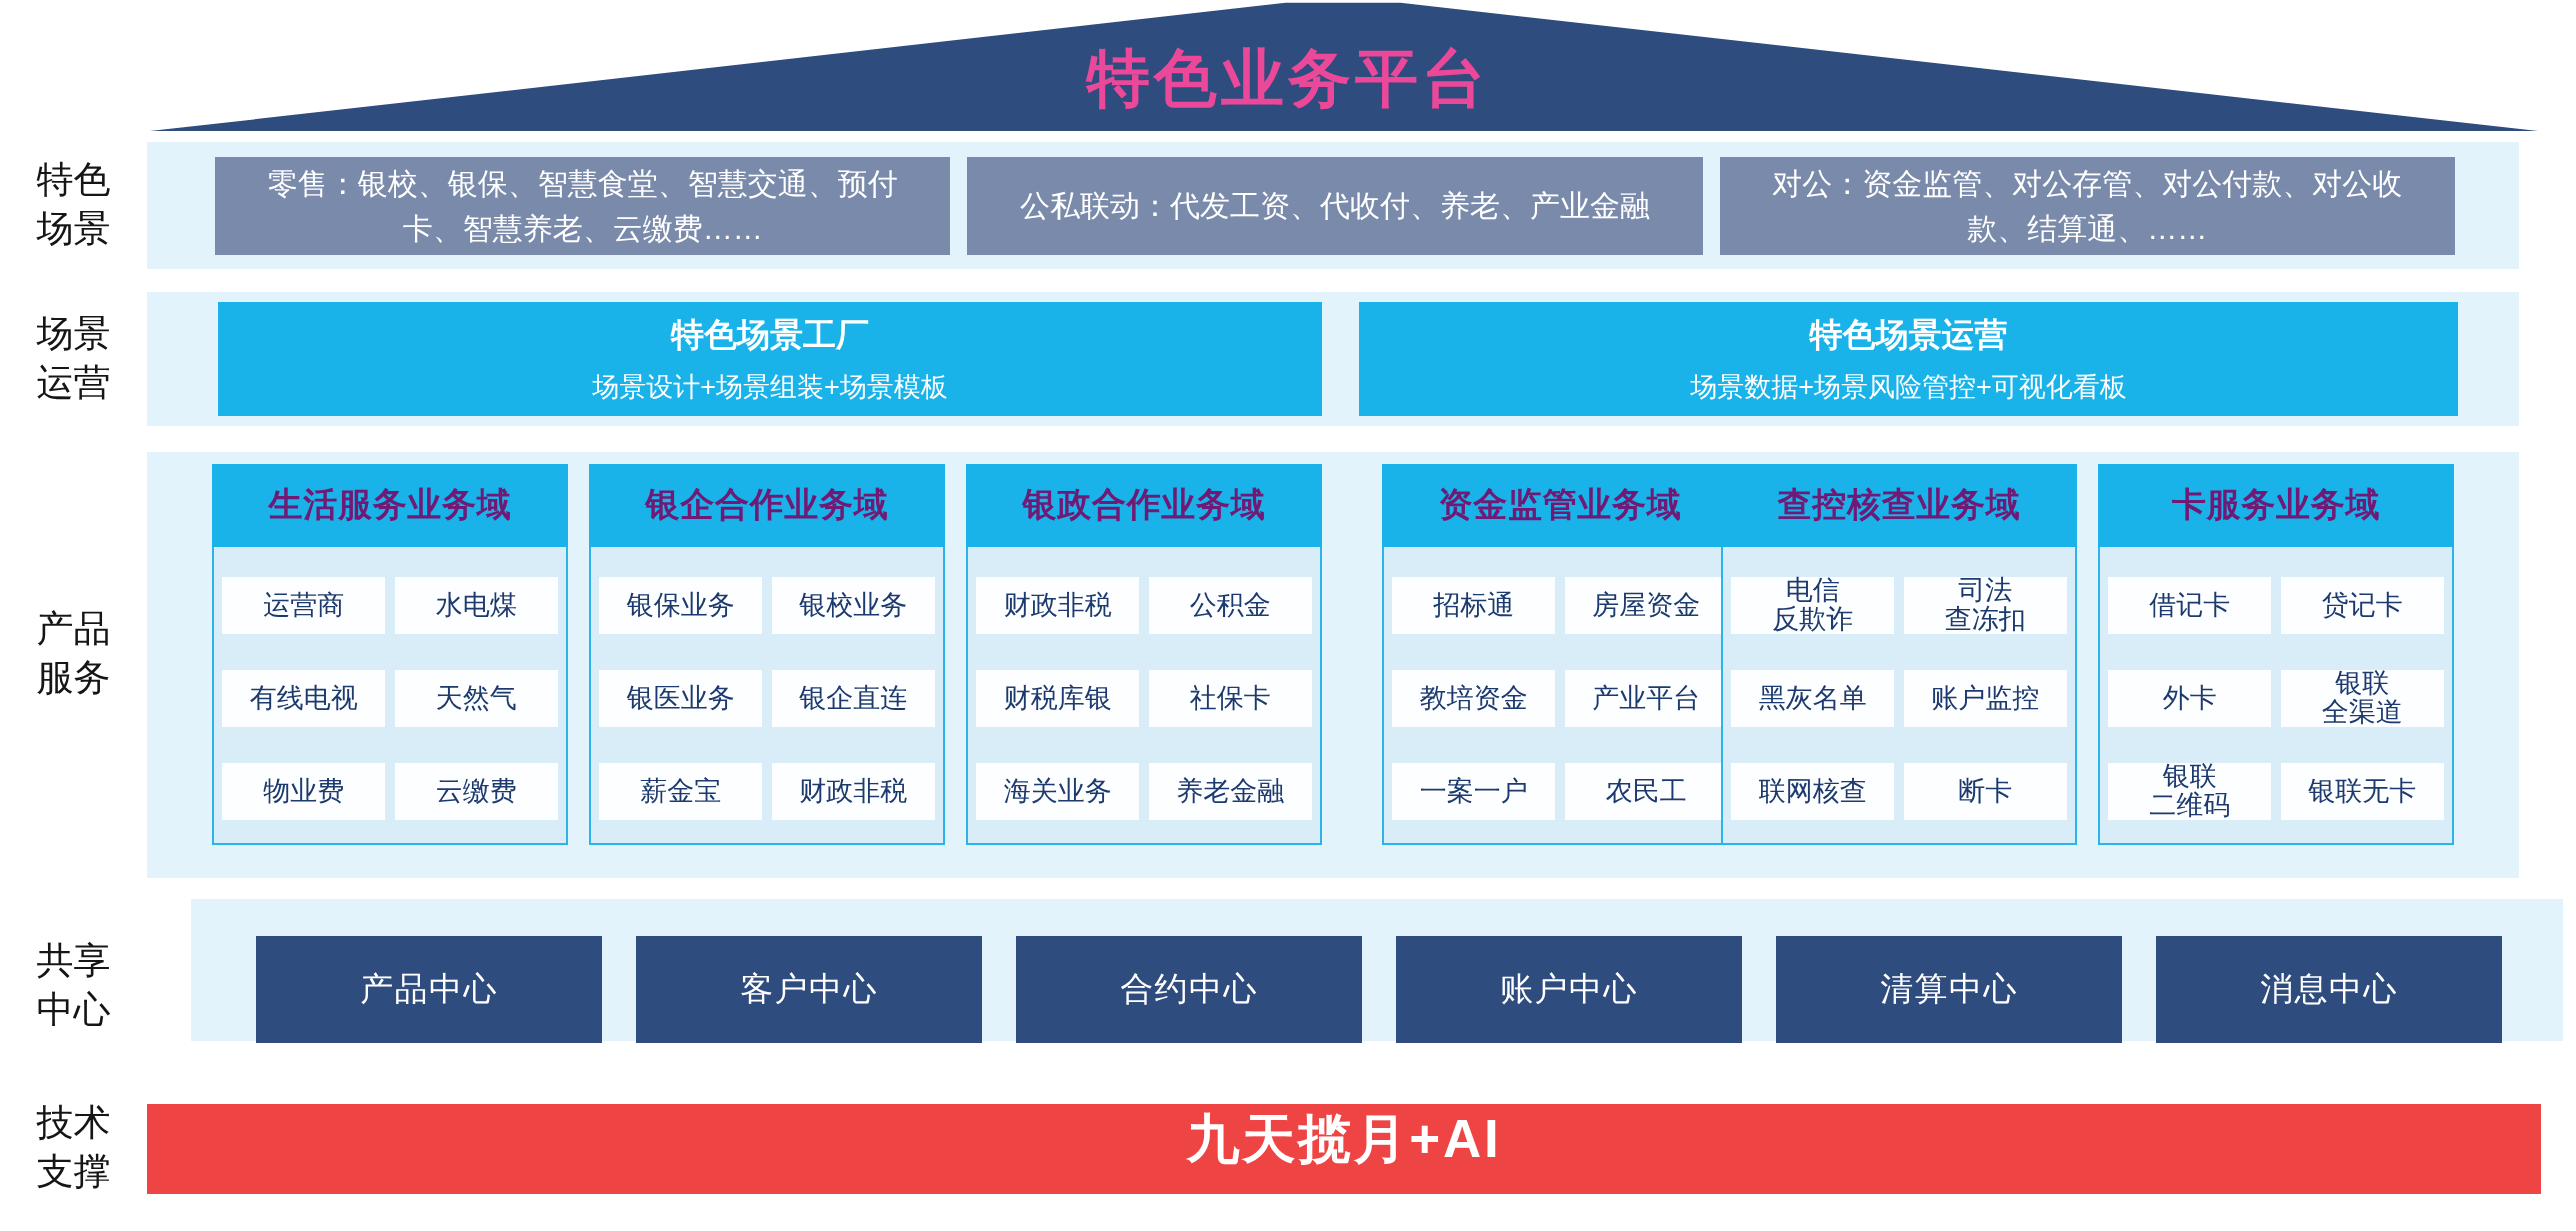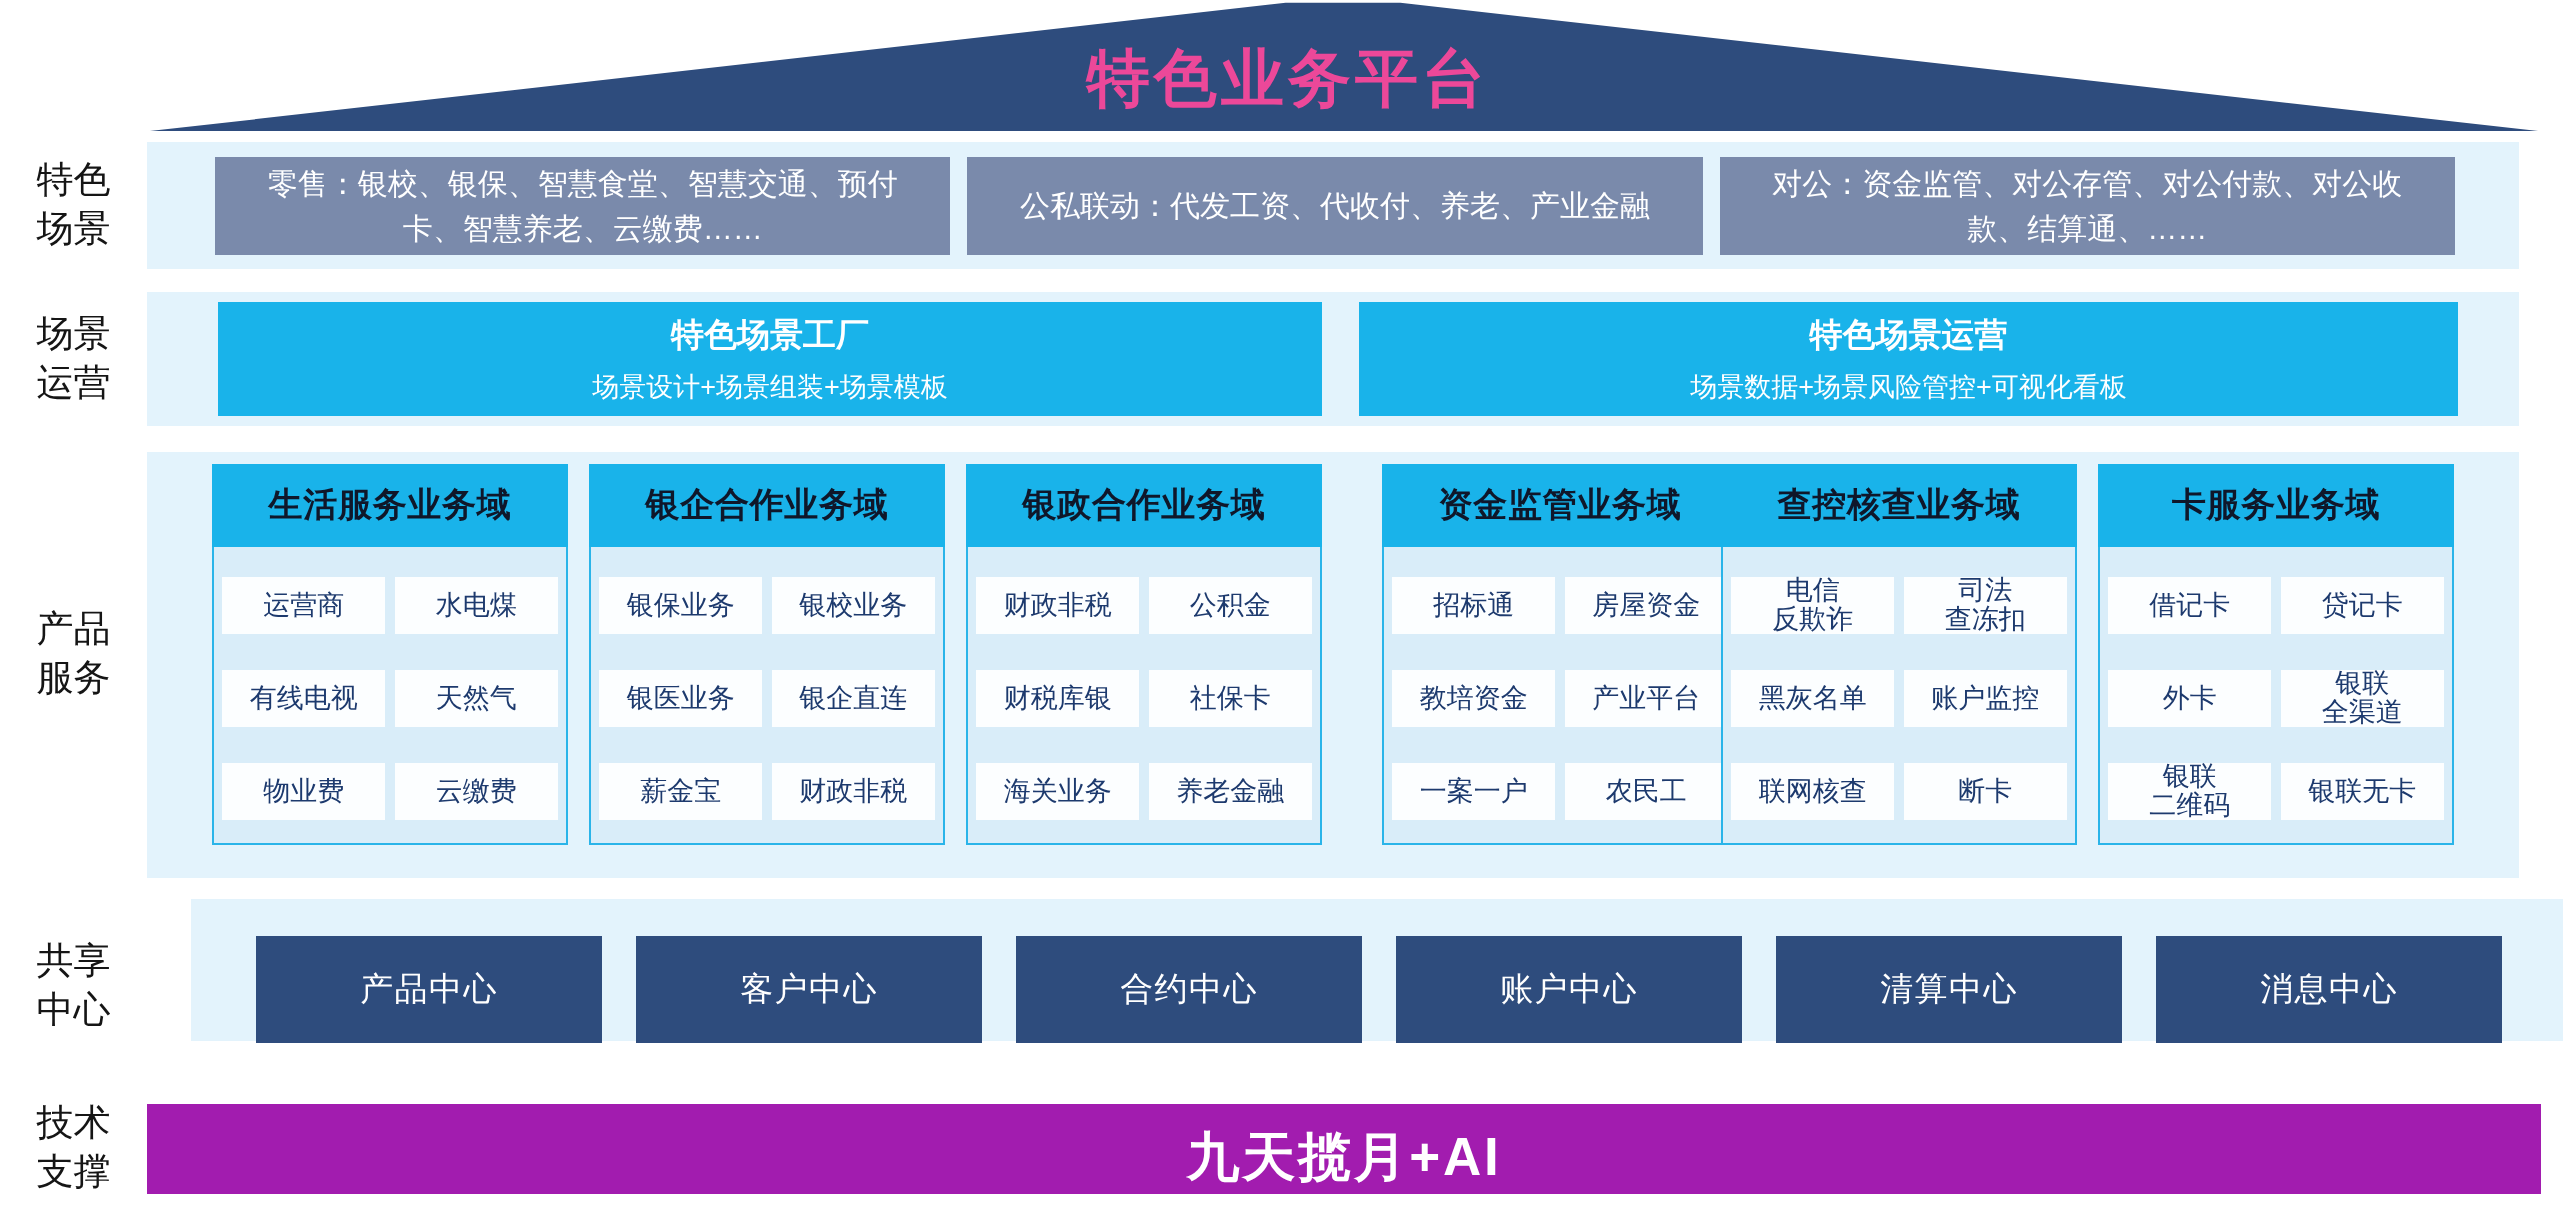--- a/index.html
+++ b/index.html
@@ -37,21 +37,21 @@
     text-align:center;box-sizing:border-box;
   }
   .op-box-1{left:71px;width:1104px;}
   .op-box-2{left:1212px;width:1099px;}
   .op-title{font-size:33px;font-weight:bold;line-height:1;margin-bottom:23px;}
   .op-subtitle{font-size:27px;line-height:1;}
   
   .product-row{top:452px;height:426px;}
   .domain-col{position:absolute;top:11.6px;width:356px;height:381px;box-sizing:border-box;}
   .domain-header{
-    height:83px;background:#19b3ea;color:#0f172a;font-size:34px;font-weight:bold;
+    height:83px;background:#19b3ea;color:#701a75;font-size:34px;font-weight:bold;
     display:flex;align-items:center;justify-content:center;letter-spacing:0.7px;
   }
   .domain-body{
     height:298px;background:#d9edf9;border:2.1px solid #2ab4e9;border-top:none;
     box-sizing:border-box;display:grid;grid-template-columns:1fr 1fr;
     grid-auto-rows:57px;column-gap:9.6px;row-gap:36px;padding:30px 8.2px 20.5px;
   }
   .domain-cell{
     background:#fcfeff;color:#1d3a6e;font-size:27px;line-height:1.08;
     display:flex;align-items:center;justify-content:center;text-align:center;
@@ -60,21 +60,21 @@
   
   .share-row{top:899px;height:142px;margin-left:44px;}
   .share-box{
     position:absolute;top:37px;height:107px;width:346px;background:#2e4c7d;
     color:#ffffff;font-size:33px;display:flex;align-items:center;justify-content:center;
     letter-spacing:1.4px;
   }
   
   .tech-bar{
     position:absolute;left:147px;top:1104px;width:2394px;height:90px;
-    background:#a21caf;color:#ffffff;display:flex;align-items:flex-end;justify-content:center;
+    background:#ef4444;color:#ffffff;display:flex;align-items:flex-start;justify-content:center;
     font-size:53px;font-weight:bold;letter-spacing:2.7px;
   }
 </style>
 </head>
 <body>
 
 <div class="canvas">
 
   <svg class="roof-svg" width="2576" height="140" viewBox="0 0 3763 205">
     <polygon points="215,192 1878,4 2046,4 3712,192" fill="#2e4c7d"></polygon>

